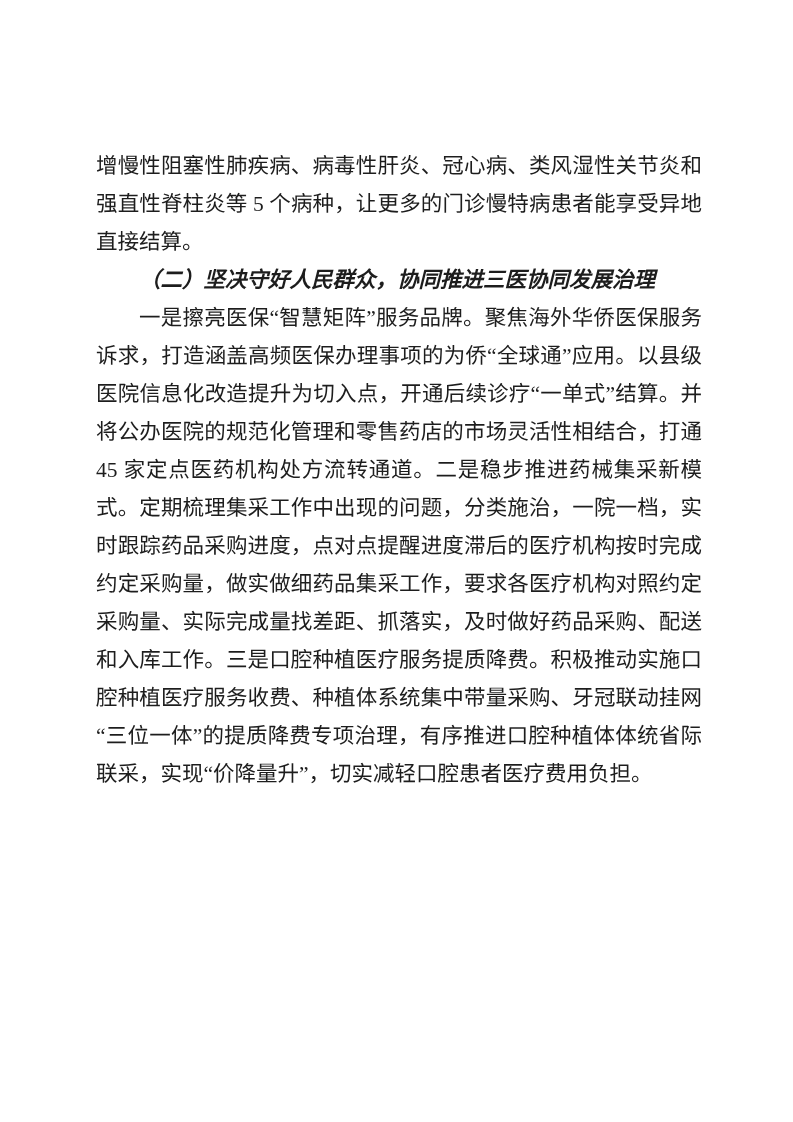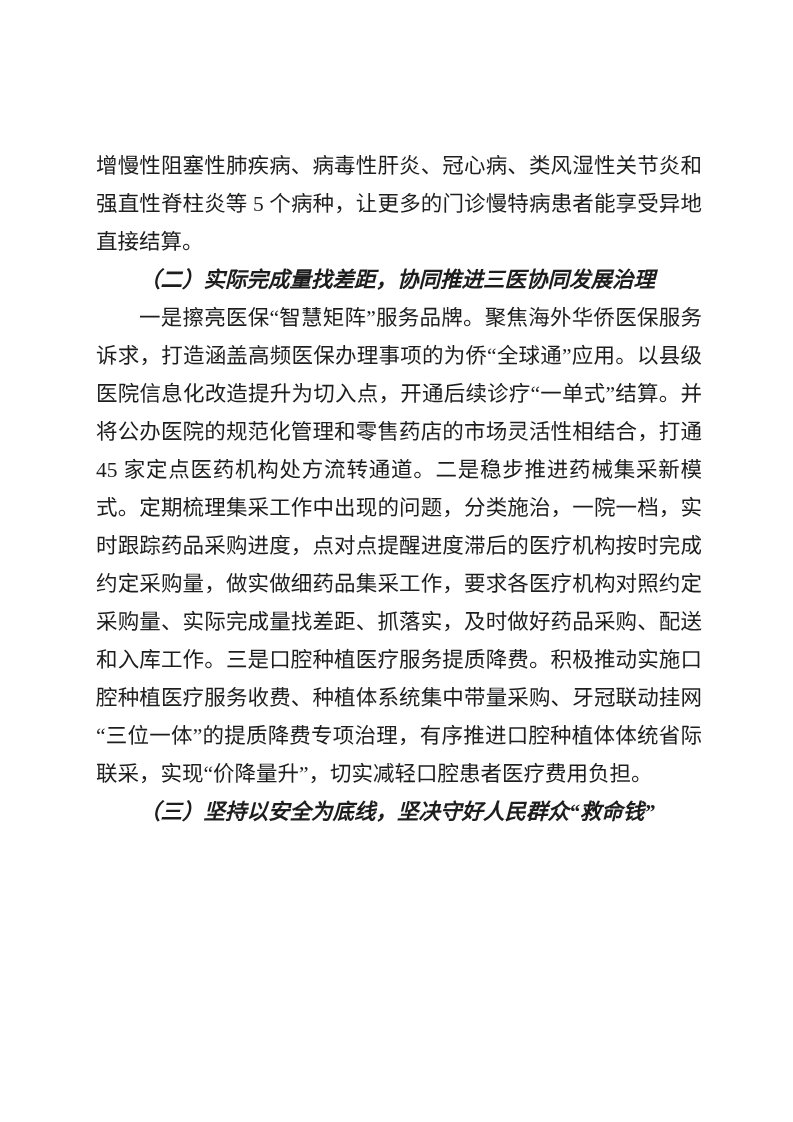--- a/index.html
+++ b/index.html
@@ -43,17 +43,16 @@
     font-style: italic; 
     text-indent: 2em;
   }
 </style>
 </head>
 <body>
 
 <div class="page">
   <div class="content">
     <p class="para no-indent">增慢性阻塞性肺疾病、病毒性肝炎、冠心病、类风湿性关节炎和强直性脊柱炎等 5 个病种，让更多的门诊慢特病患者能享受异地直接结算。</p>
-    <h3 class="heading">（二）实际完成量找差距，协同推进三医协同发展治理</h3>
+    <h3 class="heading">（二）坚决守好人民群众，协同推进三医协同发展治理</h3>
     <p class="para">一是擦亮医保“智慧矩阵”服务品牌。聚焦海外华侨医保服务诉求，打造涵盖高频医保办理事项的为侨“全球通”应用。以县级医院信息化改造提升为切入点，开通后续诊疗“一单式”结算。并将公办医院的规范化管理和零售药店的市场灵活性相结合，打通 45 家定点医药机构处方流转通道。二是稳步推进药械集采新模式。定期梳理集采工作中出现的问题，分类施治，一院一档，实时跟踪药品采购进度，点对点提醒进度滞后的医疗机构按时完成约定采购量，做实做细药品集采工作，要求各医疗机构对照约定采购量、实际完成量找差距、抓落实，及时做好药品采购、配送和入库工作。三是口腔种植医疗服务提质降费。积极推动实施口腔种植医疗服务收费、种植体系统集中带量采购、牙冠联动挂网“三位一体”的提质降费专项治理，有序推进口腔种植体体统省际联采，实现“价降量升”，切实减轻口腔患者医疗费用负担。</p>
-    <h3 class="heading">（三）坚持以安全为底线，坚决守好人民群众“救命钱”</h3>
   </div>
 </div>
 
 </body></html>

